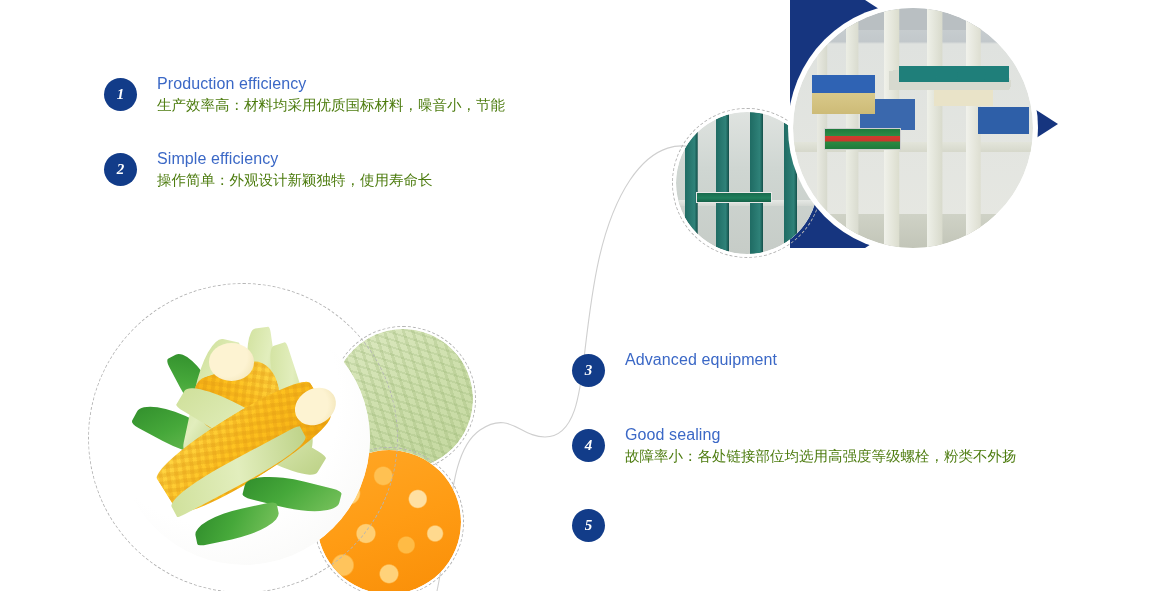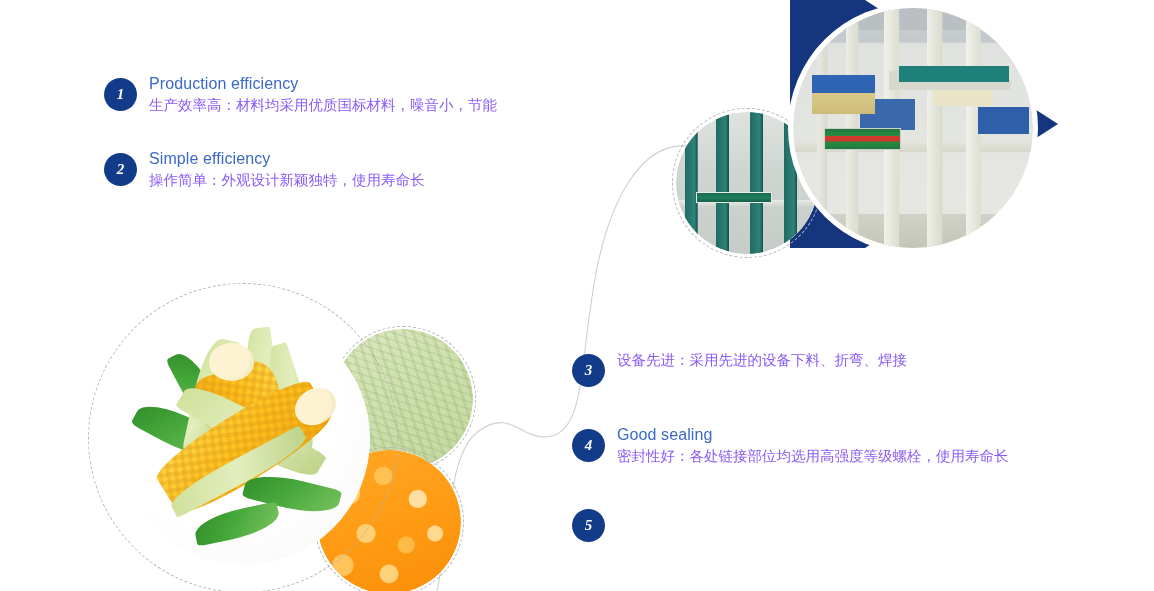--- a/index.html
+++ b/index.html
@@ -53,32 +53,32 @@
     line-height: 33px;
     text-align: center;
     color: #ffffff;
     font-size: 15px;
     font-style: italic;
     font-weight: bold;
     font-family: "Liberation Serif", "DejaVu Serif", serif;
     letter-spacing: 0;
   }
   .feature-text {
-    margin-left: 12px;
+    margin-left: 20px;
     margin-top: -3px;
   }
   .feature-title {
     color: #3B68C6;
     font-size: 16px;
     line-height: 21px;
     white-space: nowrap;
     letter-spacing: 0.1px;
   }
   .feature-desc {
-    color: #8b5cf6;
+    color: #4d7c0f;
     font-size: 14.5px;
     line-height: 22px;
     white-space: nowrap;
     font-family: "Liberation Sans", "DejaVu Sans", sans-serif;
   }
 
   
   .hex-group { position: absolute; }
   .hexagon {
     position: absolute;
@@ -320,31 +320,31 @@
       <div class="feature-title">Simple efficiency</div>
       <div class="feature-desc">操作简单：外观设计新颖独特，使用寿命长</div>
     </div>
   </div>
 
   <div class="feature" style="left:572px; top:352px;">
     <div class="badge">
       <span class="badge-num">3</span>
     </div>
     <div class="feature-text">
-      <div class="feature-desc">设备先进：采用先进的设备下料、折弯、焊接</div>
+      <div class="feature-title">Advanced equipment</div>
     </div>
   </div>
 
   <div class="feature" style="left:572px; top:427px;">
     <div class="badge">
       <span class="badge-num">4</span>
     </div>
     <div class="feature-text">
       <div class="feature-title">Good sealing</div>
-      <div class="feature-desc">密封性好：各处链接部位均选用高强度等级螺栓，使用寿命长</div>
+      <div class="feature-desc">故障率小：各处链接部位均选用高强度等级螺栓，粉类不外扬</div>
     </div>
   </div>
 
   <div class="feature" style="left:572px; top:507px;">
     <div class="badge">
       <span class="badge-num">5</span>
     </div>
     <div class="feature-text">
     </div>
   </div>

